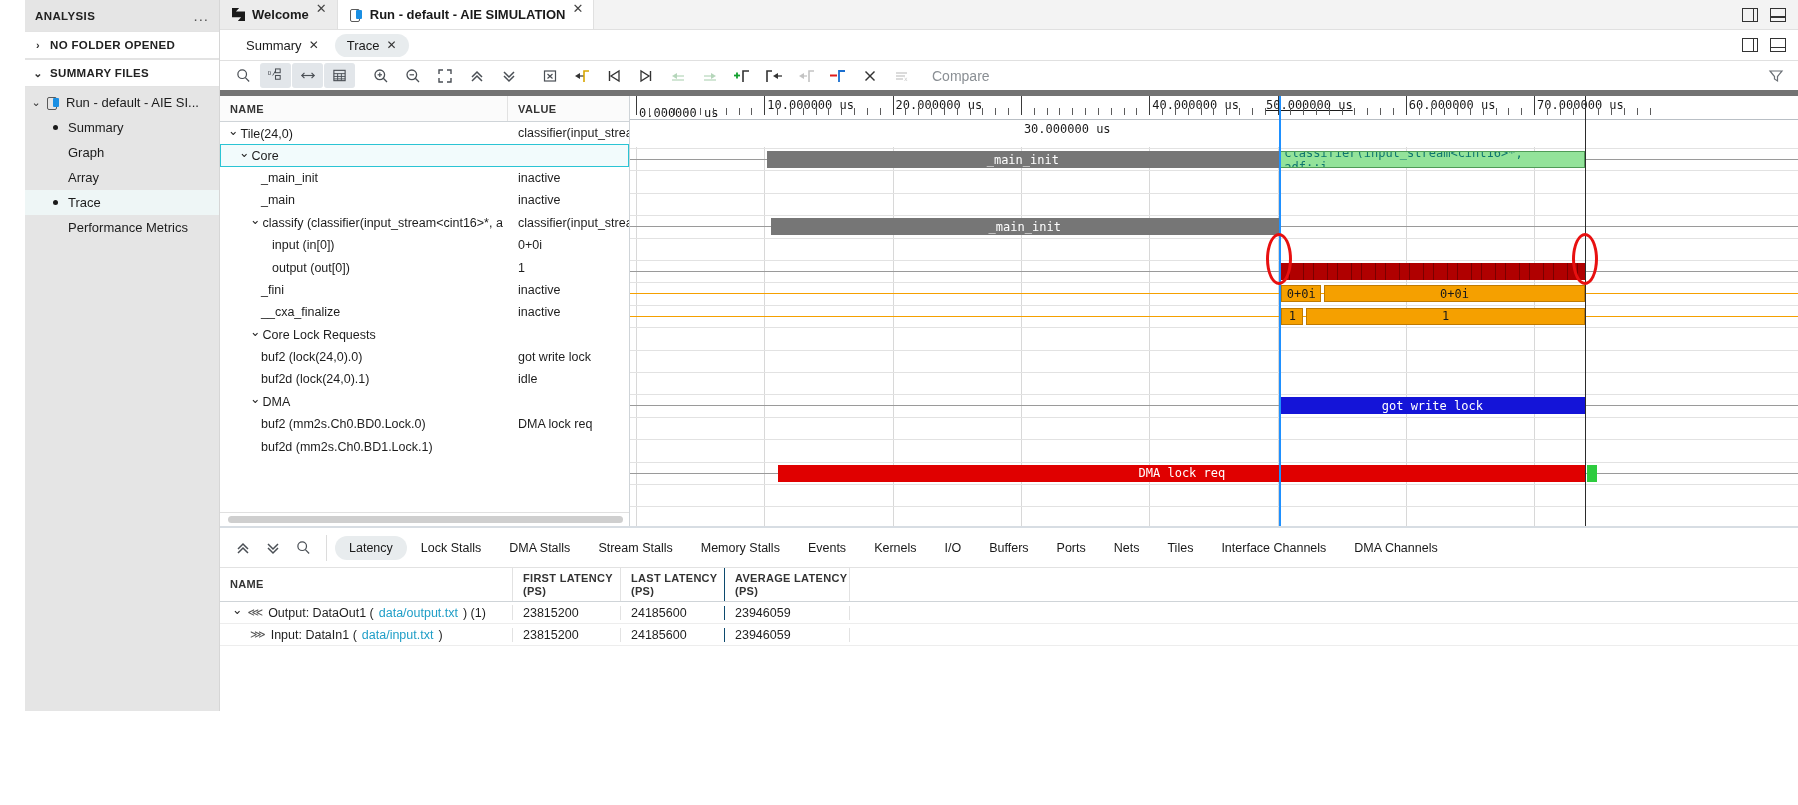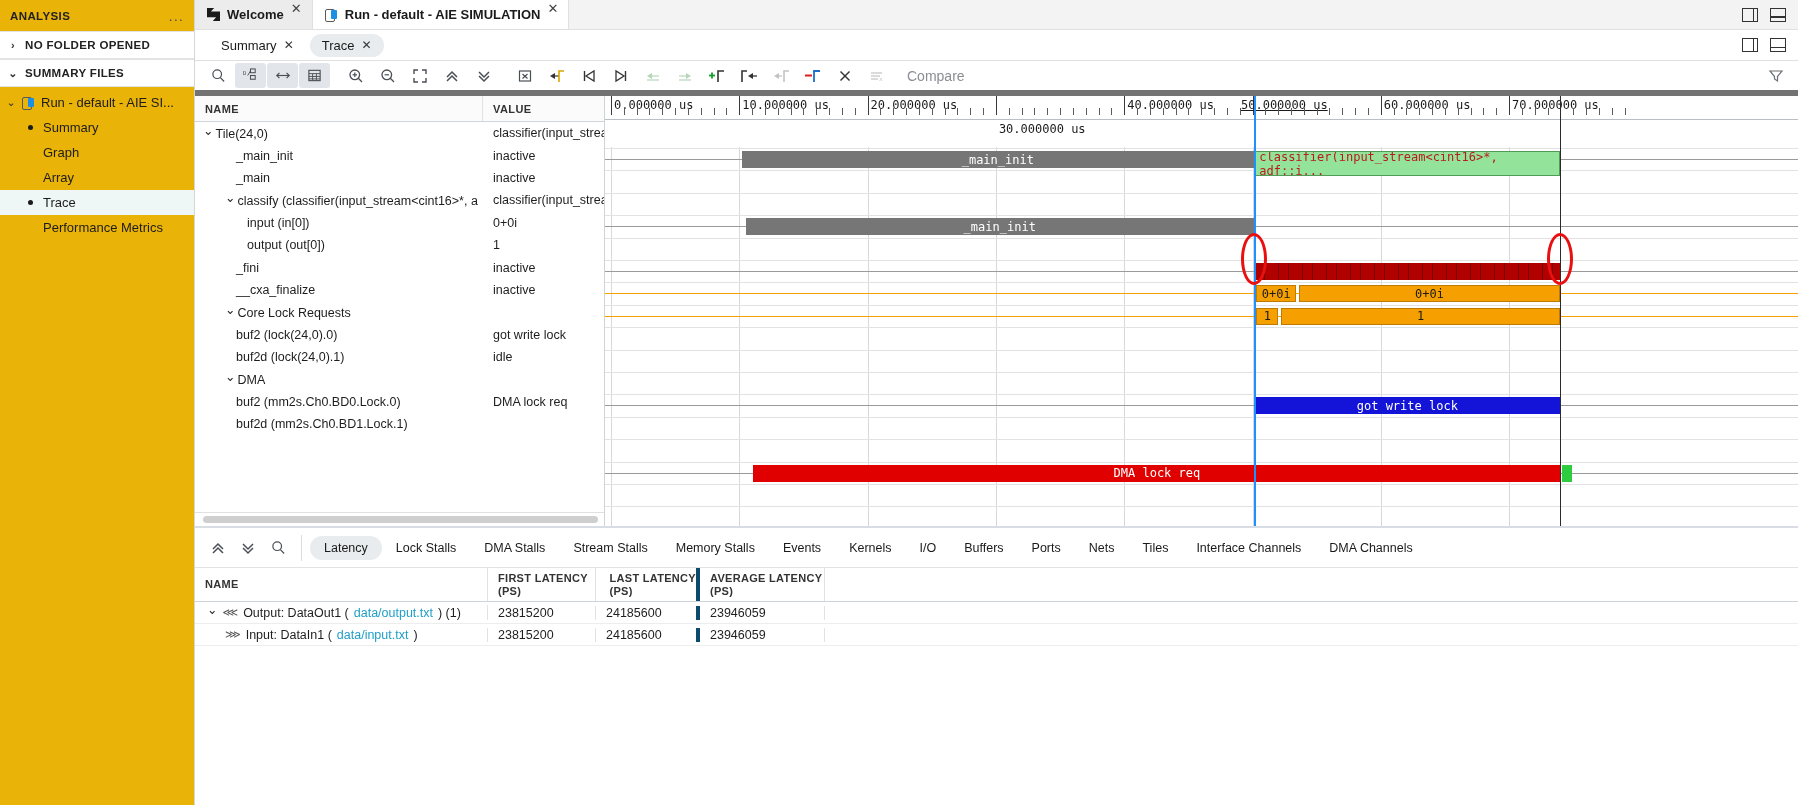--- a/index.html
+++ b/index.html
@@ -9,25 +9,25 @@
     overflow: hidden;
     background: #ffffff;
     font-family: "Liberation Sans", sans-serif;
     font-size: 12.5px;
     color: #1f1f1f;
   }
   .app { position: relative; width: 1798px; height: 805px; display: flex; }
 
   
   .sidebar {
-    width: 195px; height: 805px;
-    background: #eab308;
+    width: 195px; height: 711px;
+    background: #e5e5e5;
     border-right: 1px solid #d6d6d6;
     flex: 0 0 195px;
-    display: flex; flex-direction: column;
+    display: flex; flex-direction: column; margin-left: 25px;
   }
   .sb-head {
     height: 31px; display: flex; align-items: center;
     padding: 0 10px; justify-content: space-between;
   }
   .sb-head .ttl { font-size: 11.5px; font-weight: bold; letter-spacing: .4px; color: #222; }
   .sb-head .dots { color: #555; font-size: 15px; line-height: 10px; letter-spacing:1px;}
   .sb-section {
     height: 28px; display: flex; align-items: center; gap: 7px;
     padding: 0 8px; font-size: 11.5px; font-weight: bold; letter-spacing: .35px;
@@ -121,22 +121,22 @@
   .tl-top { height: 26px; position: relative; border-bottom:1px solid #cfd4d8; background:#fff;}
   .ruler { height: 24px; position:relative; background:#fff; border-bottom:1px solid #b9bfc5; }
   .tick { position:absolute; top:0; width:1px; background:#3a3a3a; height:19px;}
   .tick.minor { height:7px; top:12px; background:#5b5b5b; }
   .rlabel { position:absolute; top:2px; font-family:"DejaVu Sans Mono", monospace; font-size:12px; color:#1a1a1a; padding-left:3px; white-space:nowrap;}
   .canvas { position:absolute; left:0; right:0; top:51px; bottom:0; }
   .grid-v { position:absolute; top:0; bottom:0; width:1px; background:#d8d8d8;}
   .rowline { position:absolute; left:0; right:0; height:1px; background:#e2e2e2;}
   .bar-g { position:absolute; background:#767676; height:17px; display:flex; align-items:center; justify-content:center;
            font-family:"DejaVu Sans Mono", monospace; font-size:12px; color:#fff;}
-  .bar-green { position:absolute; background:#93e39a; height:25px; border:1px solid #4f9b57; display:flex; align-items:center;
-           font-family:"DejaVu Sans Mono", monospace; font-size:12px; color:#b91c1c; padding-left:4px; overflow:hidden;}
+  .bar-green { position:absolute; background:#93e39a; height:17px; border:1px solid #4f9b57; display:flex; align-items:center;
+           font-family:"DejaVu Sans Mono", monospace; font-size:12px; color:#0f766e; padding-left:4px; overflow:hidden;}
   .bar-red { position:absolute; background:#b00000; height:17px;}
   .bar-orange { position:absolute; background:#f5a000; height:17px; border:1px solid #c07a00;
            display:flex; align-items:center; justify-content:center;
            font-family:"DejaVu Sans Mono", monospace; font-size:12px; color:#1a1a1a;}
   .bar-blue { position:absolute; background:#1414d8; height:17px; display:flex; align-items:center; justify-content:center;
            font-family:"DejaVu Sans Mono", monospace; font-size:12px; color:#fff;}
   .bar-dred { position:absolute; background:#e00000; height:17px; display:flex; align-items:center; justify-content:center;
            font-family:"DejaVu Sans Mono", monospace; font-size:12px; color:#ffffff;}
   .thinline { position:absolute; height:1px; background:#9a9a9a;}
   .cursor-line { position:absolute; top:0; bottom:0; width:2px; background:#1e90ff;}
@@ -152,21 +152,21 @@
   .ltabs { height: 40px; display:flex; align-items:center; gap:0; padding-left: 8px; border-bottom:1px solid #e2e2e2;}
   .ltool { width:30px;height:26px;display:flex;align-items:center;justify-content:center;color:#4a4f55;}
   .ltsep { width:1px; height:26px; background:#dcdcdc; margin: 0 8px;}
   .ltab { font-size:12.5px; color:#1a1a1a; padding:5px 14px; border-radius:12px; white-space:nowrap;}
   .ltab.active { background:#e8ecee; }
   .ltable { }
   .lt-head { display:flex; height:34px; border-bottom:1px solid #cfd4d8; }
   .lt-head div { font-size:11px; font-weight:bold; color:#333; letter-spacing:.3px; display:flex; align-items:center; padding-left:10px; line-height:1.15;}
   .lc0 { width:293px; flex:0 0 293px; border-right:1px solid #e2e2e2;}
   .lc1 { width:108px; flex:0 0 108px; border-right:1px solid #e2e2e2;}
-  .lc2 { width:104px; flex:0 0 104px; border-right:4px solid #0c4a6e;justify-content:flex-end;}
+  .lc2 { width:104px; flex:0 0 104px; border-right:1px solid #0c4a6e;}
   .lc3 { width:125px; flex:0 0 125px; border-right:1px solid #e2e2e2;}
   .lt-row { display:flex; height:22px; align-items:center; font-size:12.5px; border-bottom:1px solid #ededed;}
   .lt-row div { padding-left:10px; overflow:hidden; white-space:nowrap;}
   .lt-row .lc0 { padding-left:12px; display:flex; align-items:center; gap:5px;}
   .link { color:#1f9ec7; }
   .arrowglyph { color:#555; font-size:11px;}
 
   svg { display:block; }
 </style>
 </head>
@@ -419,20 +419,24 @@
         <div class="treepane">
           <div class="tt-head">
             <div class="col-name">NAME</div>
             <div class="col-val">VALUE</div>
           </div>
           <div class="tt-body" id="treebody">
               <div class="tr">
                 <div class="c1" style="padding-left: 8px;"><span class="tw" style="margin-right: 2px; position: relative; top: -3px;">⌄</span><span>Tile(24,0)</span></div>
                 <div class="c2">classifier(input_strea</div>
               </div>
+              <div class="tr selrow">
+                <div class="c1" style="padding-left: 19px;"><span class="tw" style="margin-right: 2px; position: relative; top: -3px;">⌄</span><span>Core</span></div>
+                <div class="c2"></div>
+              </div>
               <div class="tr">
                 <div class="c1" style="padding-left: 41px;"><span>_main_init</span></div>
                 <div class="c2">inactive</div>
               </div>
               <div class="tr">
                 <div class="c1" style="padding-left: 41px;"><span>_main</span></div>
                 <div class="c2">inactive</div>
               </div>
               <div class="tr">
                 <div class="c1" style="padding-left: 30px;"><span class="tw" style="margin-right: 2px; position: relative; top: -3px;">⌄</span><span>classify (classifier(input_stream&lt;cint16&gt;*, a</span></div>
@@ -480,21 +484,21 @@
               </div>
             </div>
           <div class="hscroll">
               <div class="bar"></div>
             </div>
         </div>
 
         <div class="tlpane">
           <div class="ruler" id="ruler">
               <div class="tick" style="left: 6px;"></div>
-              <div class="rlabel" style="left: 6px;">0.000000 us</div>
+              <div class="rlabel" style="left: 6px; margin-top: 8px;">0.000000 us</div>
               <div class="tick minor" style="left: 18.83px;"></div>
               <div class="tick minor" style="left: 31.66px;"></div>
               <div class="tick minor" style="left: 44.49px;"></div>
               <div class="tick minor" style="left: 57.32px;"></div>
               <div class="tick minor" style="left: 70.15px;"></div>
               <div class="tick minor" style="left: 82.98px;"></div>
               <div class="tick minor" style="left: 95.81px;"></div>
               <div class="tick minor" style="left: 108.64px;"></div>
               <div class="tick minor" style="left: 121.47px;"></div>
               <div class="tick" style="left: 134.3px;"></div>

